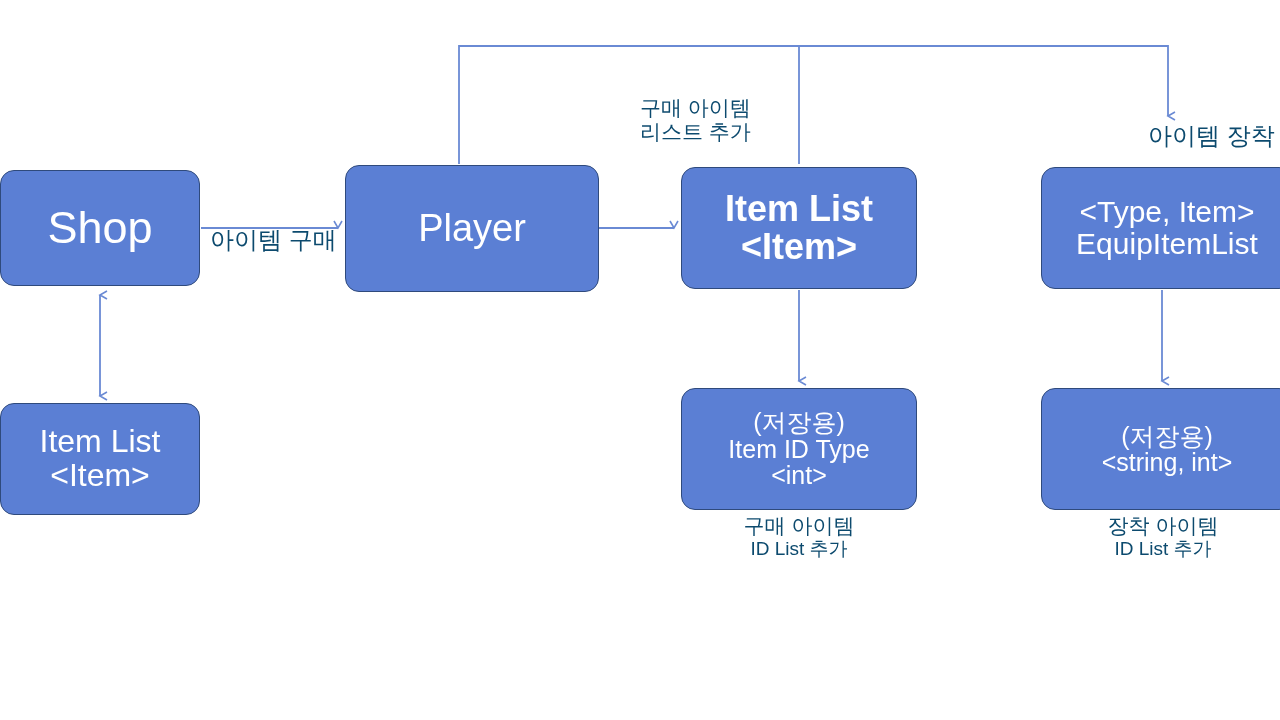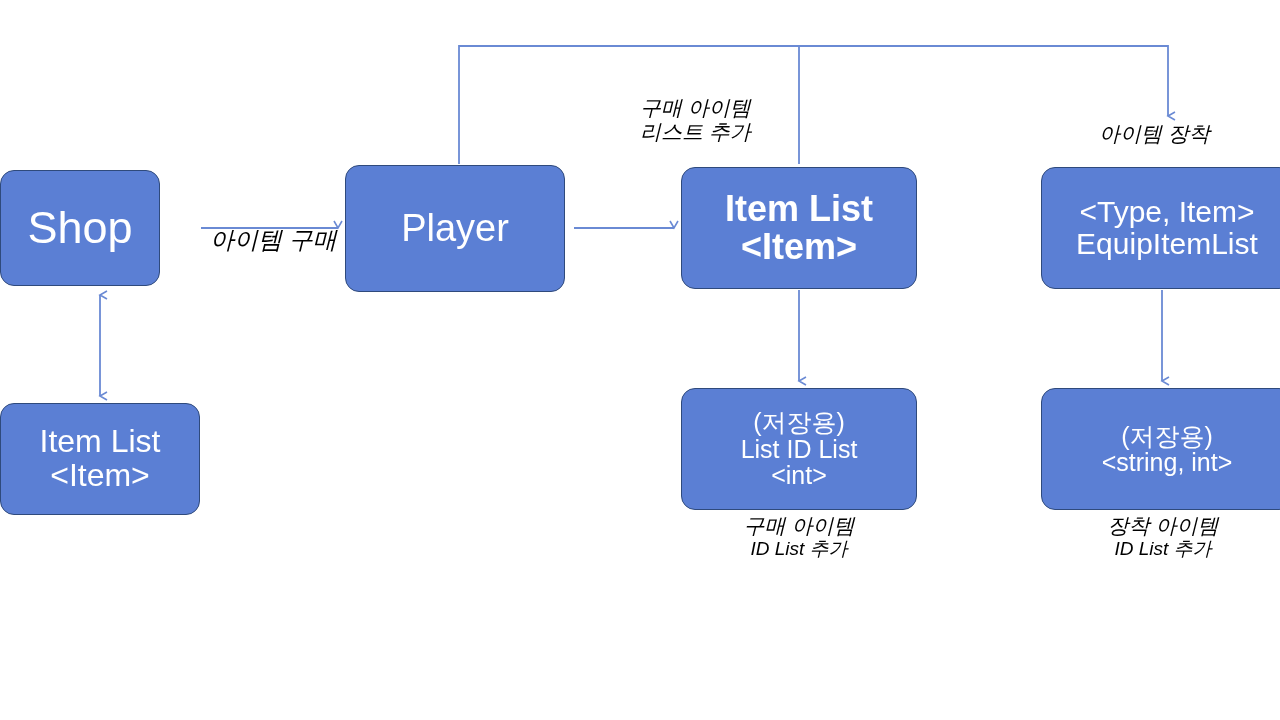--- a/index.html
+++ b/index.html
@@ -26,27 +26,27 @@
     align-items: center;
     justify-content: center;
     color: #ffffff;
     text-align: center;
     line-height: 1.06;
     z-index: 3;
   }
   .node .ln { display: block; white-space: nowrap; }
 
   
-  #node-shop       { left: 0px;    top: 170px; width: 160px; height: 116px; }
+  #node-shop       { left: 0px;    top: 170px; width: 200px; height: 116px; }
   #node-shop .ln   { font-size: 45px; }
 
   #node-itemlist-shop     { left: 0px;  top: 403px; width: 200px; height: 112px; }
   #node-itemlist-shop .ln { font-size: 32px; }
 
-  #node-player      { left: 345px; top: 165px; width: 220px; height: 127px; }
+  #node-player      { left: 345px; top: 165px; width: 254px; height: 127px; }
   #node-player .ln  { font-size: 38px; }
 
   #node-itemlist      { left: 681px; top: 167px; width: 236px; height: 122px; }
   #node-itemlist .ln  { font-size: 36px; font-weight: 600; }
 
   #node-equipitemlist      { left: 1041px; top: 167px; width: 252px; height: 122px; }
   #node-equipitemlist .ln  { font-size: 30px; }
 
   #node-itemidlist      { left: 681px; top: 388px; width: 236px; height: 122px; }
   #node-itemidlist .ln  { font-size: 25px; }
@@ -58,32 +58,31 @@
   #connectors {
     position: absolute;
     left: 0; top: 0;
     width: 1280px; height: 720px;
     z-index: 1;
   }
 
   
   .edge-label {
     position: absolute;
-    color: #000000;
+    color: #0c4a6e;
     text-align: center;
     line-height: 1.15;
     z-index: 4;
     white-space: nowrap;
-    font-style: italic;
   }
   .edge-label .ln { display: block; }
 
   #label-buy        { left: 210px; top: 226px; font-size: 24px; }
   #label-buy-add    { left: 640px; top: 96px;  font-size: 21px; text-align: left; }
-  #label-equip      { left: 1099px; top: 122px; font-size: 21px; }
+  #label-equip      { left: 1148px; top: 122px; font-size: 24px; }
   #label-item-id    { left: 679px; top: 514px; width: 240px; }
   #label-item-id .l1 { font-size: 21px; }
   #label-item-id .l2 { font-size: 19px; }
   #label-equip-id   { left: 1043px; top: 514px; width: 240px; }
   #label-equip-id .l1 { font-size: 21px; }
   #label-equip-id .l2 { font-size: 19px; }
 </style>
 </head>
 <body>
 
@@ -149,21 +148,21 @@
     <span class="ln">&lt;Item&gt;</span>
   </div>
 
   <div class="node" id="node-equipitemlist">
     <span class="ln">&lt;Type, Item&gt;</span>
     <span class="ln">EquipItemList</span>
   </div>
 
   <div class="node" id="node-itemidlist">
     <span class="ln">(저장용)</span>
-    <span class="ln">List ID List</span>
+    <span class="ln">Item ID Type</span>
     <span class="ln">&lt;int&gt;</span>
   </div>
 
   <div class="node" id="node-equipitemidlist">
     <span class="ln">(저장용)</span>
     <span class="ln">&lt;string, int&gt;</span>
   </div>
 
   <div class="edge-label" id="label-buy">
     <span class="ln">아이템 구매</span>

